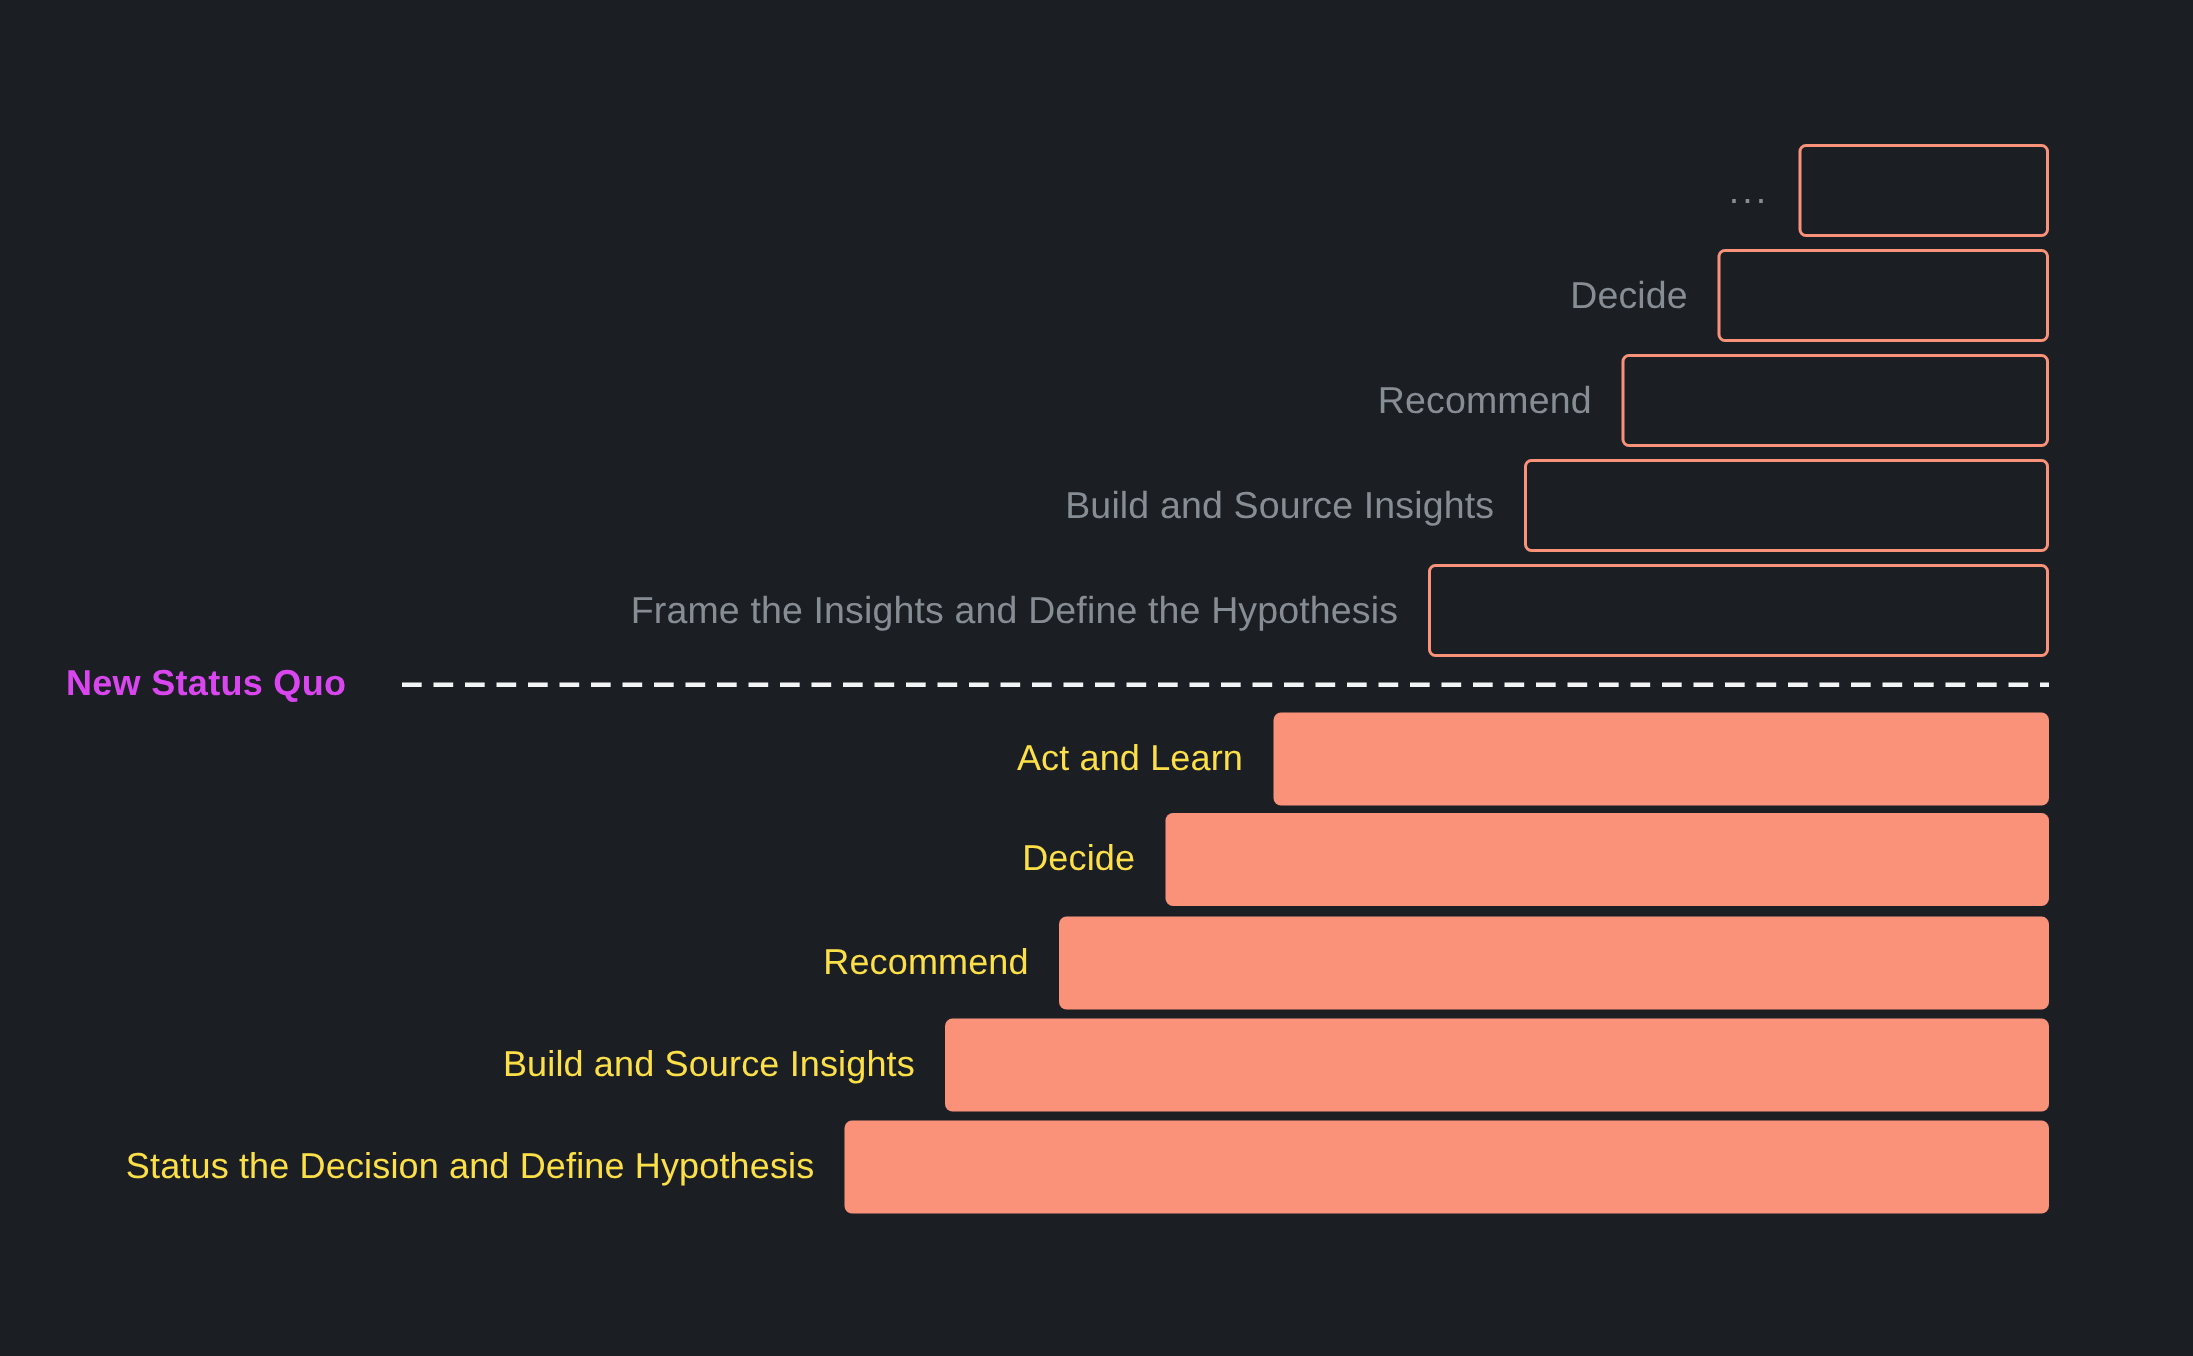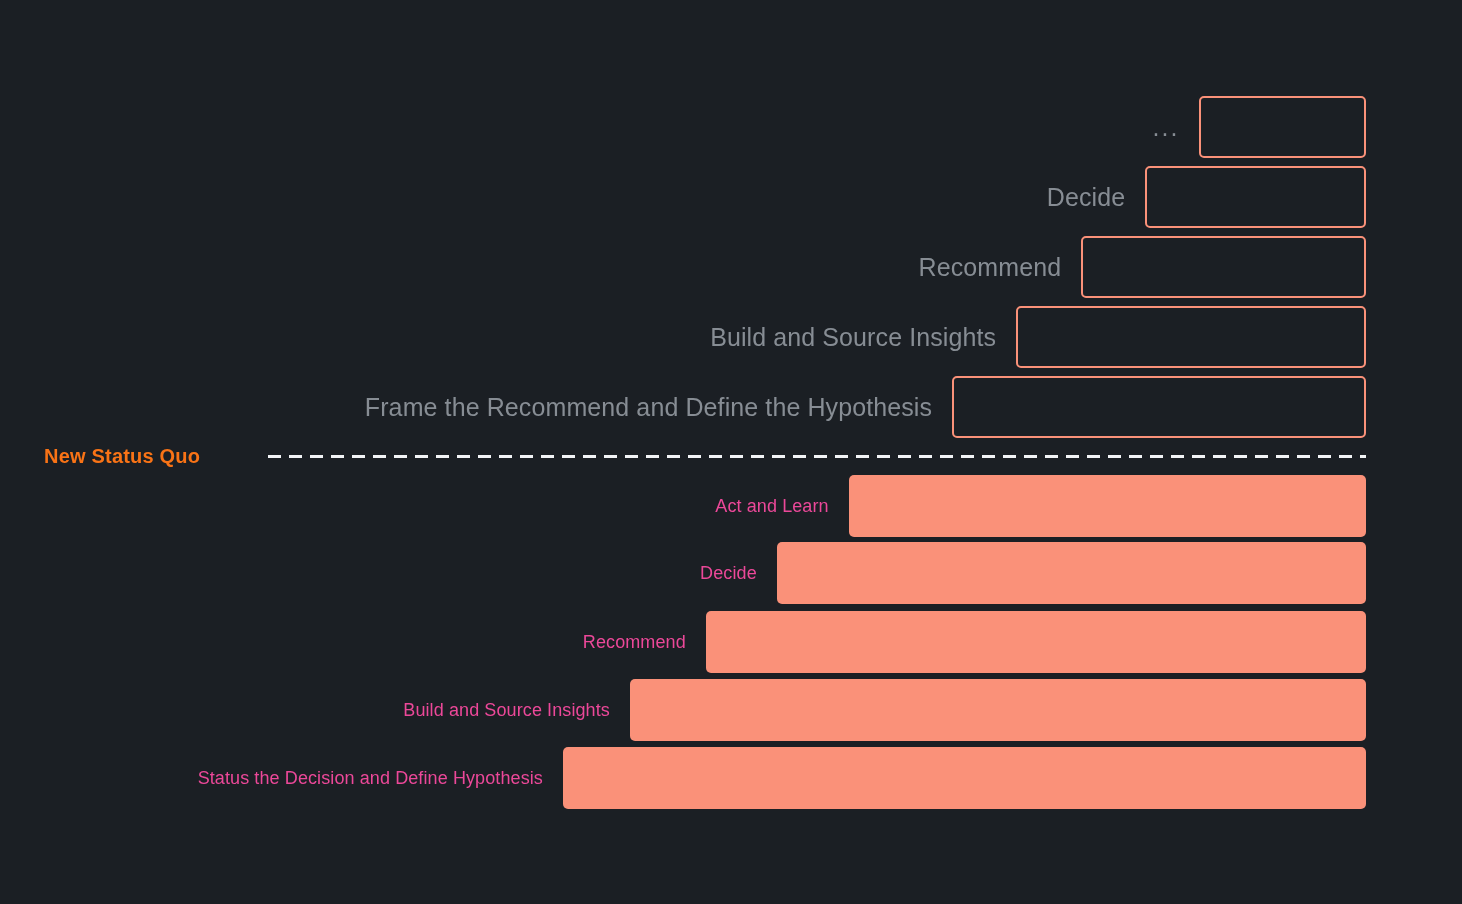--- a/index.html
+++ b/index.html
@@ -56,22 +56,22 @@
 
   .ellipsis-label {
     color: #7d838a;
     font-size: 25px;
     letter-spacing: 2px;
     line-height: 0.6;
   }
 
   
   .row-solid .row-label {
-    color: #ec4899;
-    font-size: 18px;
+    color: #fde047;
+    font-size: 24px;
   }
   .row-solid .bar {
     background: #fa9179;
     border: none;
   }
 
   
   #divider {
     position: absolute;
     display: flex;
@@ -80,22 +80,22 @@
     top: 440px;
     height: 32px;
     width: 1462px;
   }
   #divider-label {
     position: absolute;
     left: 44px;
     top: 0;
     height: 32px;
     line-height: 32px;
-    color: #f97316;
-    font-size: 20px;
+    color: #d946ef;
+    font-size: 24px;
     font-weight: 700;
     white-space: nowrap;
     letter-spacing: 0.2px;
   }
   #divider-line {
     position: absolute;
     left: 268px;
     top: 15px;
     width: 1098px;
     height: 3px;
@@ -124,21 +124,21 @@
       </div>
       <div class="row row-ghost" style="top: 236px; left: 0px; width: 1366px;">
         <div class="row-label" style="width: 1077px;">Recommend</div>
         <div class="bar" style="width: 289px;"></div>
       </div>
       <div class="row row-ghost" style="top: 306px; left: 0px; width: 1366px;">
         <div class="row-label" style="width: 1011px;">Build and Source Insights</div>
         <div class="bar" style="width: 355px;"></div>
       </div>
       <div class="row row-ghost" style="top: 376px; left: 0px; width: 1366px;">
-        <div class="row-label" style="width: 946px;">Frame the Recommend and Define the Hypothesis</div>
+        <div class="row-label" style="width: 946px;">Frame the Insights and Define the Hypothesis</div>
         <div class="bar" style="width: 420px;"></div>
       </div>
     </div>
 
   <div id="divider">
     <div id="divider-label">New Status Quo</div>
     <div id="divider-line"></div>
   </div>
 
   <div id="lower-group">

